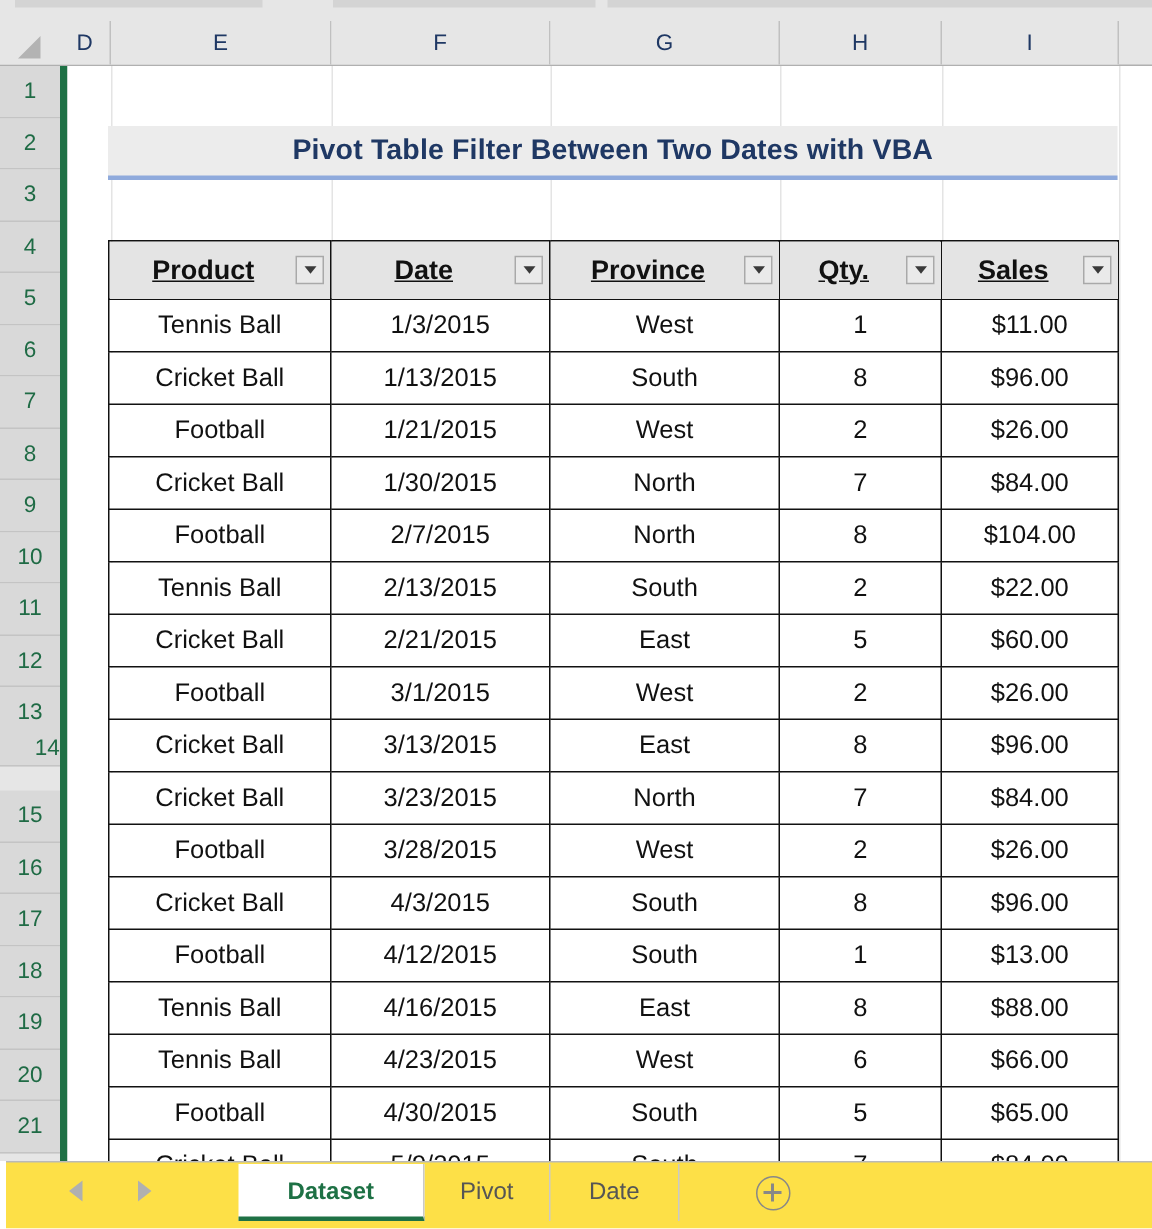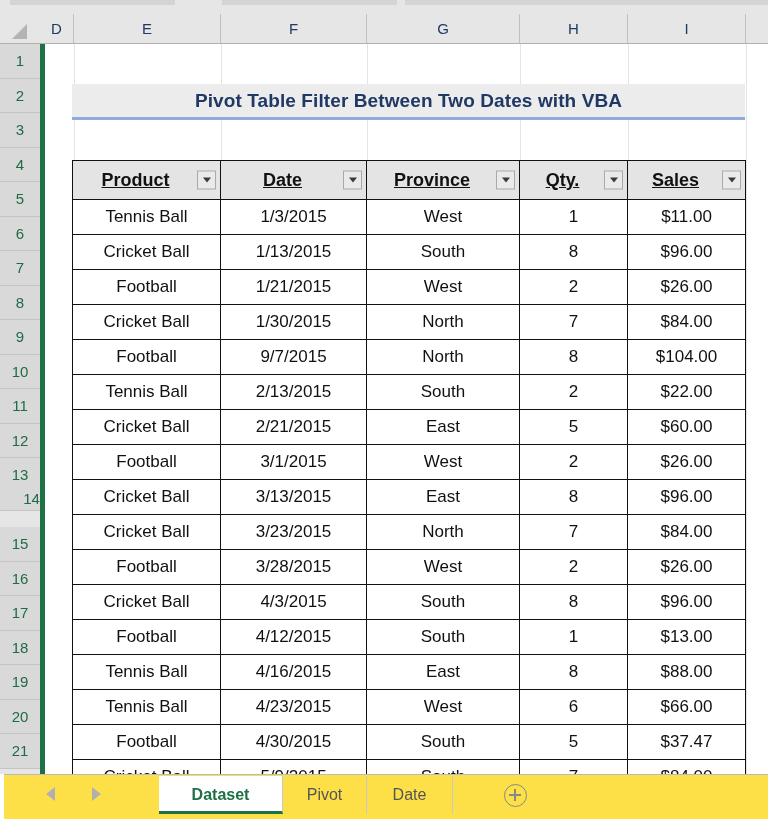--- a/index.html
+++ b/index.html
@@ -432,21 +432,21 @@
           </tr>
           <tr>
             <td>Cricket Ball</td>
             <td>1/30/2015</td>
             <td>North</td>
             <td>7</td>
             <td>$84.00</td>
           </tr>
           <tr>
             <td>Football</td>
-            <td>9/7/2015</td>
+            <td>2/7/2015</td>
             <td>North</td>
             <td>8</td>
             <td>$104.00</td>
           </tr>
           <tr>
             <td>Tennis Ball</td>
             <td>2/13/2015</td>
             <td>South</td>
             <td>2</td>
             <td>$22.00</td>
@@ -512,21 +512,21 @@
             <td>4/23/2015</td>
             <td>West</td>
             <td>6</td>
             <td>$66.00</td>
           </tr>
           <tr>
             <td>Football</td>
             <td>4/30/2015</td>
             <td>South</td>
             <td>5</td>
-            <td>$37.47</td>
+            <td>$65.00</td>
           </tr>
           <tr>
             <td>Cricket Ball</td>
             <td>5/9/2015</td>
             <td>South</td>
             <td>7</td>
             <td>$84.00</td>
           </tr>
         </tbody>
     </table>

